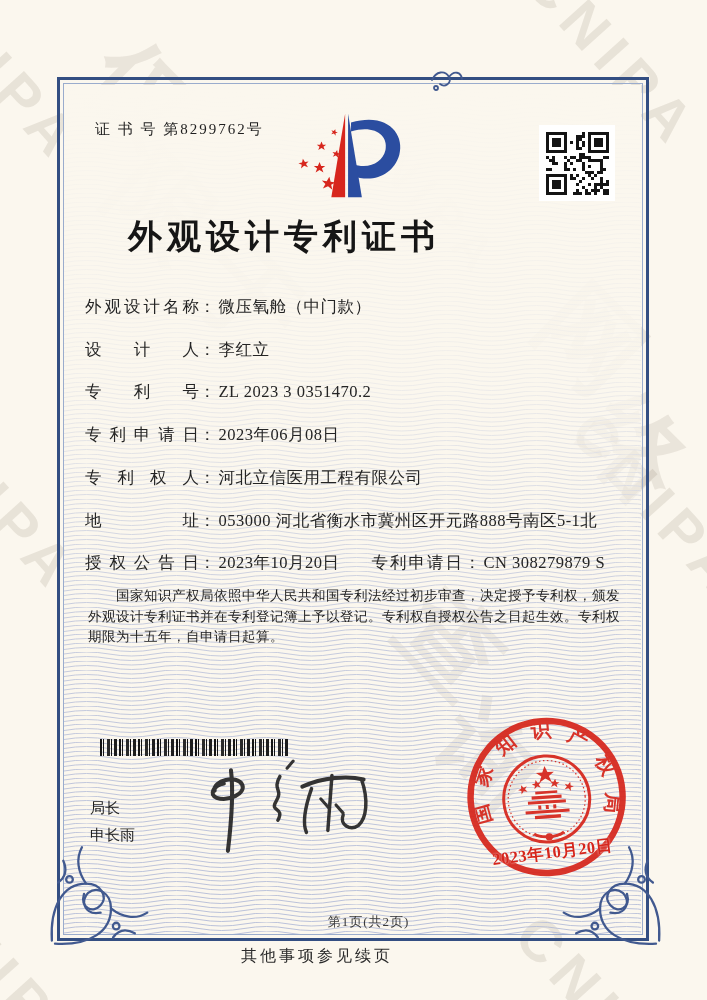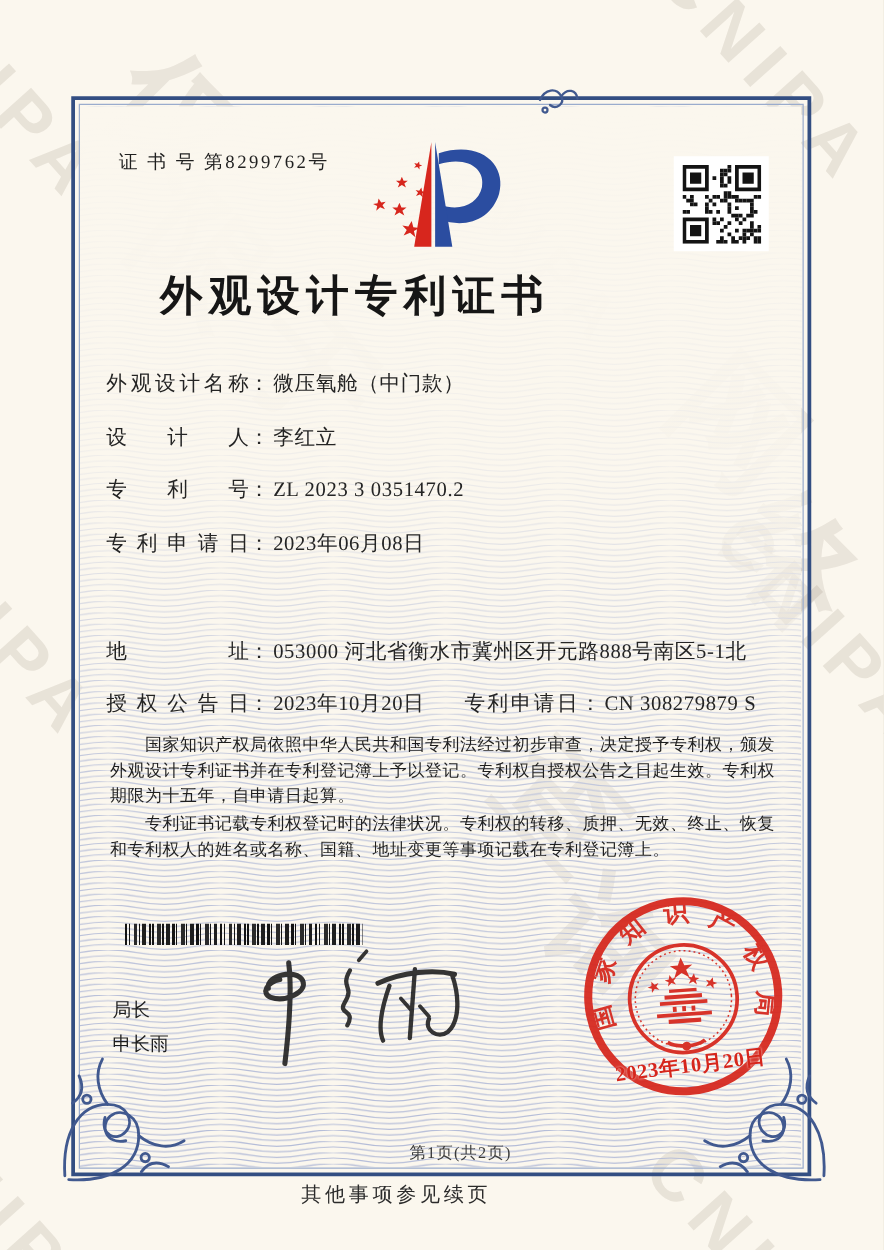--- a/index.html
+++ b/index.html
@@ -276,29 +276,31 @@
     </div>
     <div class="field-row" style="top:339px;">
       <span class="flabel">设计人</span><span class="fcolon">：</span><span class="fvalue">李红立</span>
     </div>
     <div class="field-row" style="top:381px;">
       <span class="flabel">专利号</span><span class="fcolon">：</span><span class="fvalue">ZL 2023 3 0351470.2</span>
     </div>
     <div class="field-row" style="top:424px;">
       <span class="flabel">专利申请日</span><span class="fcolon">：</span><span class="fvalue">2023年06月08日</span>
     </div>
+    <div class="field-row" style="top:467px;">
+      <span class="flabel">专利权人</span><span class="fcolon">：</span><span class="fvalue">河北立信医用工程有限公司</span>
+    </div>
     <div class="field-row" style="top:510px;">
       <span class="flabel">地址</span><span class="fcolon">：</span><span class="fvalue">053000 河北省衡水市冀州区开元路888号南区5-1北</span>
     </div>
     <div class="field-row" style="top:552px;">
       <span class="flabel">授权公告日</span><span class="fcolon">：</span><span class="fvalue">2023年10月20日</span><span class="flabel2">专利申请日</span><span class="fcolon">：</span><span class="fvalue">CN 308279879 S</span>
     </div>
 
     <p class="para" style="top:586px;">国家知识产权局依照中华人民共和国专利法经过初步审查，决定授予专利权，颁发外观设计专利证书并在专利登记簿上予以登记。专利权自授权公告之日起生效。专利权期限为十五年，自申请日起算。</p>
-    <p class="para" style="top:649px;">专利证书记载专利权登记时的法律状况。专利权的转移、质押、无效、终止、恢复和专利权人的姓名或名称、国籍、地址变更等事项记载在专利登记簿上。</p>
 
     <div class="barcode"></div>
 
     <div class="sig-role">局长</div>
     <div class="sig-name">申长雨</div>
     <svg class="sig" viewBox="0 0 200 100">
       <g fill="none" stroke="#1b1b1b" stroke-width="4" stroke-linecap="round" opacity="0.88">
         <path d="M32 34 C 30 24, 54 18, 59 28 C 63 37, 45 45, 34 41 C 26 38, 31 29, 41 27"></path>
         <path d="M48 14 C 51 38, 48 68, 45 93"></path>
         <path d="M96 20 C 88 34, 100 32, 92 45 C 86 55, 101 50, 94 63" stroke-width="3.4"></path>

